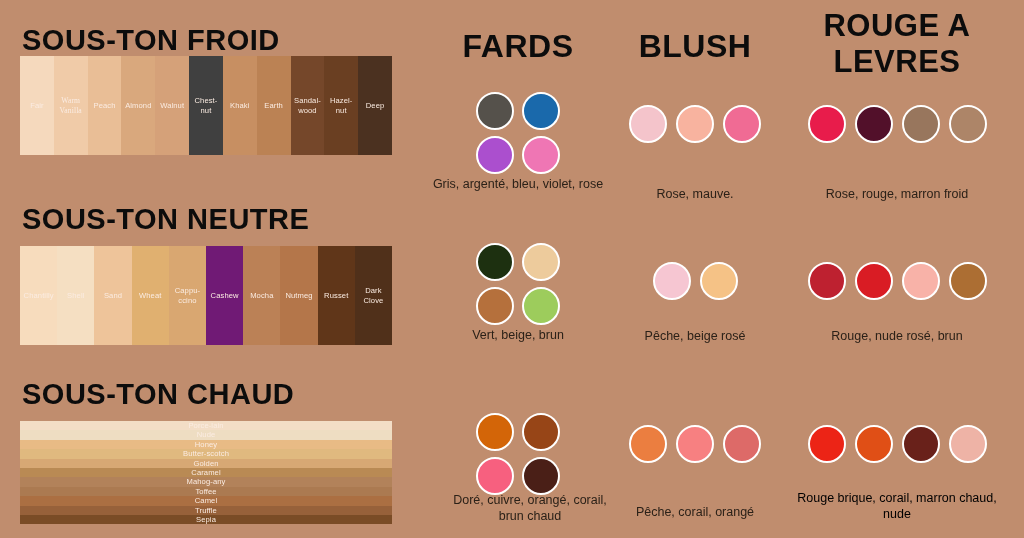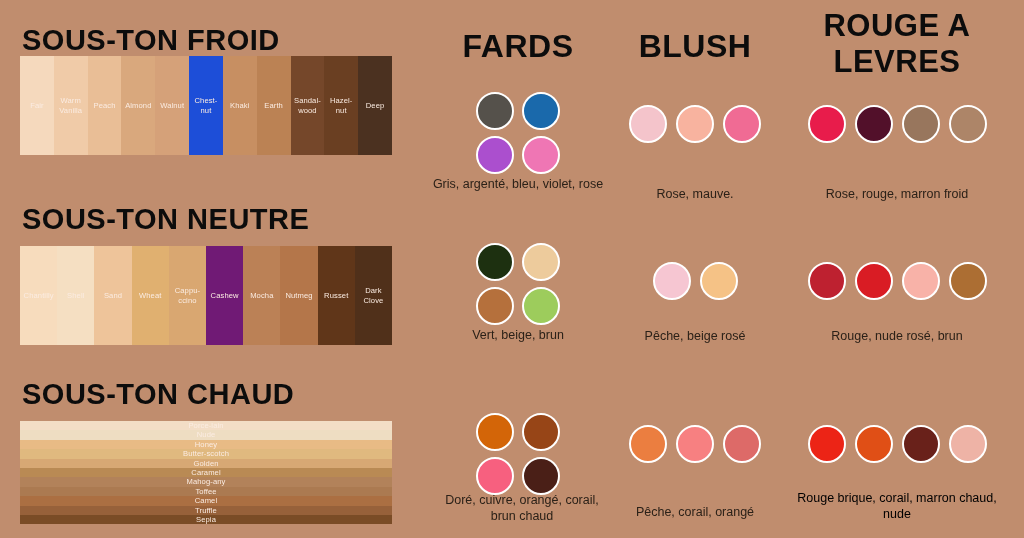--- a/index.html
+++ b/index.html
@@ -73,33 +73,33 @@
 <body style="background: rgb(192, 141, 110);">
 
 <div class="canvas">
   <div id="subtone-host">
       <div class="subtone" style="top: 0px;">
         <div class="subtone-title" style="top: 24px;">SOUS-TON FROID</div>
         <div class="swatch-bar" style="top: 56px; height: 99px;">
           <div class="swatch" style="background: rgb(245, 217, 189);">
             <span>Fair</span>
           </div>
-          <div class="swatch" style="background: rgb(240, 203, 168);">
+          <div class="swatch" style="background: rgb(240, 203, 168); font-family: Liberation Serif, serif;">
             <span>Warm Vanilla</span>
           </div>
           <div class="swatch" style="background: rgb(233, 190, 150);">
             <span>Peach</span>
           </div>
           <div class="swatch" style="background: rgb(217, 168, 125);">
             <span>Almond</span>
           </div>
           <div class="swatch" style="background: rgb(213, 161, 121);">
             <span>Walnut</span>
           </div>
-          <div class="swatch" style="background: #1d4ed8;">
+          <div class="swatch" style="background: #404040;">
             <span>Chest-nut</span>
           </div>
           <div class="swatch" style="background: rgb(199, 143, 98);">
             <span>Khaki</span>
           </div>
           <div class="swatch" style="background: rgb(187, 130, 84);">
             <span>Earth</span>
           </div>
           <div class="swatch" style="background: rgb(117, 71, 42);">
             <span>Sandal-wood</span>
@@ -204,21 +204,21 @@
           <div class="dot" style="background: rgb(181, 112, 60); border-color: rgb(255, 255, 255);"></div>
           <div class="dot" style="background: rgb(157, 204, 92); border-color: rgb(255, 255, 255);"></div>
         </div>
         <div class="caption" style="position: absolute; top: 327px; left: 0px; width: 180px; color: rgb(43, 33, 24);">Vert, beige, brun</div>
         <div class="dots grid2" style="position: absolute; top: 413px; left: 42px; width: 96px; margin: 0px auto;">
           <div class="dot" style="background: rgb(211, 101, 8); border-color: rgb(255, 255, 255);"></div>
           <div class="dot" style="background: rgb(151, 69, 23); border-color: rgb(255, 255, 255);"></div>
           <div class="dot" style="background: rgb(247, 96, 127); border-color: rgb(255, 255, 255);"></div>
           <div class="dot" style="background: rgb(74, 31, 23); border-color: rgb(255, 255, 255);"></div>
         </div>
-        <div class="caption" style="position: absolute; top: 492px; left: 4px; width: 180px; color: rgb(43, 33, 24);">Doré, cuivre, orangé, corail, brun chaud</div>
+        <div class="caption" style="position: absolute; top: 492px; left: 12px; width: 180px; color: rgb(43, 33, 24);">Doré, cuivre, orangé, corail, brun chaud</div>
       </div>
       <div class="col" style="left: 610px; width: 170px;">
         <div class="col-title" style="top: 28px; left: 0px; width: 170px; font-size: 32px;">
           <div>BLUSH</div>
         </div>
         <div class="dots row" style="position: absolute; top: 105px; left: 0px; width: 170px;">
           <div class="dot" style="background: rgb(244, 196, 203); border-color: rgb(255, 255, 255);"></div>
           <div class="dot" style="background: rgb(248, 179, 159); border-color: rgb(255, 255, 255);"></div>
           <div class="dot" style="background: rgb(240, 107, 148); border-color: rgb(255, 255, 255);"></div>
         </div>

